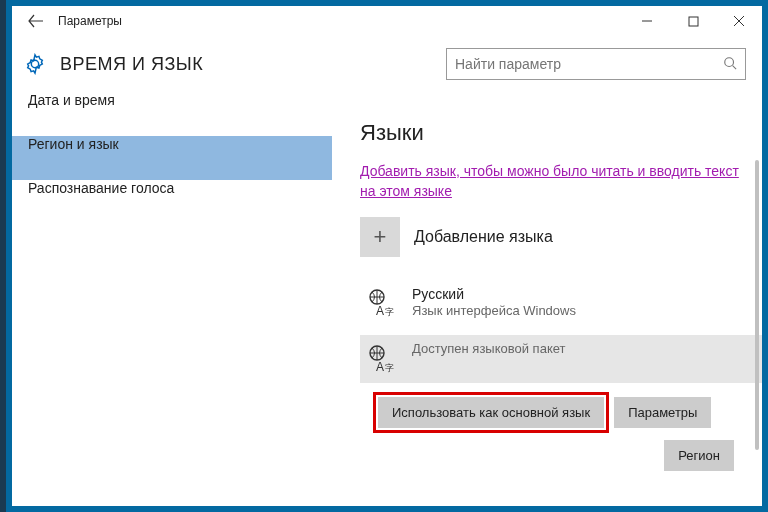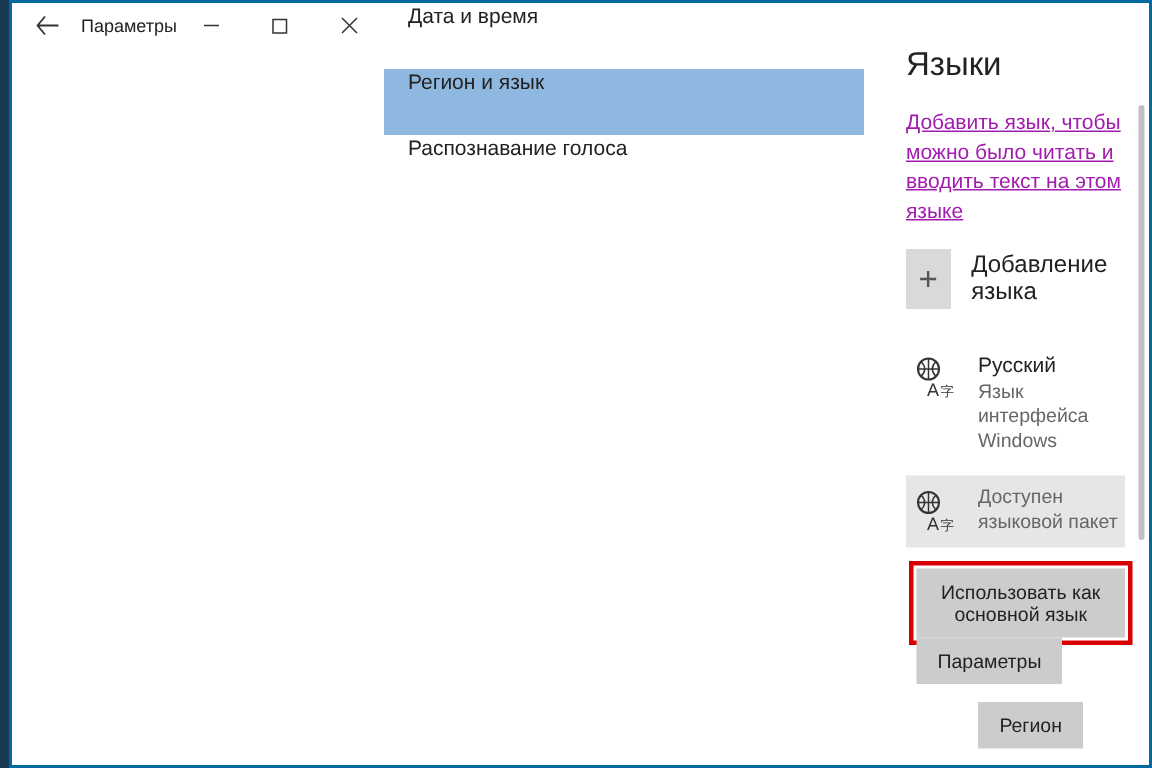--- a/index.html
+++ b/index.html
@@ -1,20 +1,20 @@
 <!DOCTYPE html>
 <html><head>
 <meta charset="utf-8">
 <style>
   * { margin: 0; padding: 0; box-sizing: border-box; font-family: "Segoe UI", Tahoma, sans-serif; }
   html, body { width: 768px; height: 512px; overflow: hidden; background: #1a3a52; }
   .window {
     position: absolute; left: 6px; top: 0; width: 762px; height: 512px;
-    background: #fff; border: 2px solid #0369a1;
-    display: flex; 
+    background: #fff; border: 6px solid #0369a1;
+    display: flex; flex-direction: column;
   }
   .titlebar {
     height: 30px; display: flex; align-items: center; background: #fff;
     padding-left: 8px;
   }
   .back-btn {
     width: 32px; height: 30px; display:flex; align-items:center; justify-content:center;
     font-size: 18px; color:#333;
   }
   .win-title { font-size: 12px; color:#222; padding-left: 6px; }
@@ -27,34 +27,34 @@
   }
   .gear { width:22px; height:22px; margin-right: 14px; display:flex; align-items:center; justify-content:center; color:#005a9e;}
   .section-title { font-size: 18px; letter-spacing: .5px; color:#222; }
   .search-wrap { margin-left:auto; width: 300px; height:32px; border:1px solid #999; display:flex; align-items:center; padding:0 8px; }
   .search-input { flex:1; border:none; outline:none; font-size:14px; color:#666; background:transparent; }
   .search-icon { color:#777; font-size:14px; }
   .body { flex:1; display:flex; min-height:0; }
   .sidebar { width: 320px; background:#fff; }
   .side-item { height:44px; display:flex; align-items:flex-start; padding-left:16px; font-size:14px; color:#222; }
   .side-item.selected { background:#8fb8e0; }
-  .content { flex:1; padding: 28px 16px 0 28px; position:relative; }
+  .content { flex:1; padding: 28px 0 0 28px; position:relative; }
   .scroll-track { position:absolute; right:2px; top:0; width:6px; height:420px; background:transparent; }
   .scroll-thumb { position:absolute; right:1px; top:68px; width:4px; height:290px; background:#c0c0c0; border-radius:2px;}
   h2.page-title { font-size: 22px; font-weight: 400; color:#222; margin-bottom: 16px; }
   .desc { font-size:14px; color:#a21caf; line-height:1.4; margin-bottom: 16px; max-width: 380px; text-decoration: underline;}
   .add-row { display:flex; align-items:center; margin-bottom: 22px; }
   .add-tile { width:40px; height:40px; background:#d9d9d9; display:flex; align-items:center; justify-content:center; font-size:22px; color:#555; margin-right:14px;}
   .add-label { font-size:16px; color:#222;}
   .lang-row { display:flex; align-items:flex-start; margin-bottom: 8px; padding:6px 4px;}
   .lang-row.selected { background:#e6e6e6; }
   .lang-icon { width:36px; height:36px; margin-right:12px; display:flex; align-items:center; justify-content:center; color:#333; position:relative;}
   .lang-name { font-size:14px; color:#222; line-height:1.3;}
   .lang-sub { font-size:13px; color:#666; line-height:1.3;}
-  .btn-row { display:flex; margin-top:14px; margin-left:7px; flex-wrap:wrap; justify-content:flex-start;}
+  .btn-row { display:flex; gap:10px; margin-top:14px; margin-left:18px; flex-wrap:wrap; justify-content:flex-start;}
   .btn { background:#ccc; border:none; padding: 8px 14px; font-size:13px; color:#222; }
   .btn.primary-highlight { outline: 3px solid #d80000; outline-offset: 2px; }
   .btn-row2 { display:flex; justify-content:flex-end; margin-top:12px; padding-right:28px;}
   .globe-a {
     width:32px; height:32px; position:relative;
   }
   .globe-a svg { position:absolute; left:0; top:0; }
 </style>
 </head>
 <body>
@@ -80,20 +80,37 @@
           </svg>
       </div>
       <div class="win-btn">
         <svg width="12" height="12">
             <path d="M1 1 L11 11 M11 1 L1 11" stroke="#333" stroke-width="1"></path>
           </svg>
       </div>
     </div>
   </div>
 
+  <div class="header-row">
+    <div class="gear">
+      <svg width="22" height="22" viewBox="0 0 24 24">
+          <path fill="none" stroke="#0067b8" stroke-width="1.6" d="M12 8a4 4 0 100 8 4 4 0 000-8zM12 2l1.5 2.5 2.8-.9.9 2.8L20 8l-1 2 1 2-2.8 1.6-.9 2.8-2.8-.9L12 22l-1.5-2.5-2.8.9-.9-2.8L4 16l1-2-1-2 2.8-1.6.9-2.8 2.8.9z"></path>
+        </svg>
+    </div>
+    <div class="section-title">ВРЕМЯ И ЯЗЫК</div>
+    <div class="search-wrap">
+      <input class="search-input" placeholder="Найти параметр" style="">
+      <span class="search-icon">
+        <svg width="14" height="14" viewBox="0 0 16 16">
+            <circle cx="7" cy="7" r="5" fill="none" stroke="#777" stroke-width="1.3"></circle>
+            <line x1="11" y1="11" x2="15" y2="15" stroke="#777" stroke-width="1.3"></line>
+          </svg>
+      </span>
+    </div>
+  </div>
 
   <div class="body">
     <div class="sidebar">
       <div class="side-item">
         <span>Дата и время</span>
       </div>
       <div class="side-item selected">
         <span>Регион и язык</span>
       </div>
       <div class="side-item">

